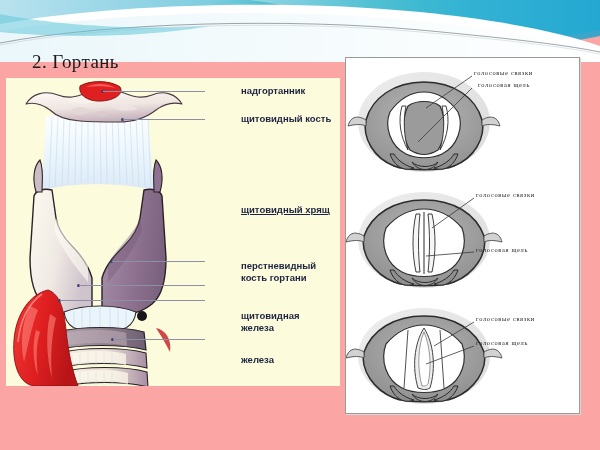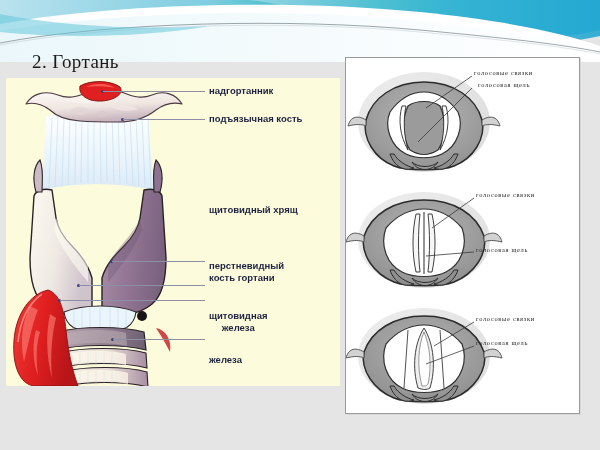--- a/index.html
+++ b/index.html
@@ -2,21 +2,21 @@
 <html><head>
 <meta charset="utf-8">
 <style>
   html,body{margin:0;padding:0;}
   body{
     width:600px;height:450px;overflow:hidden;
     background:#ffffff;
     font-family:"Liberation Sans", sans-serif;
     position:relative;
   }
-  .slide{position:absolute;inset:0;background:#e5e5e5;overflow:hidden;}
+  .slide{position:absolute;inset:0;background:#fca5a5;overflow:hidden;}
 
   
   .banner{position:absolute;left:0;top:0;width:600px;height:62px;overflow:hidden;}
   .banner svg{display:block;}
 
   
   .title{
     position:absolute;left:32px;top:51px;
     font-family:"Liberation Serif", serif;
     font-size:19px;color:#1a1a1a;letter-spacing:.4px;
@@ -32,21 +32,21 @@
   
   .anatomy{position:absolute;left:0px;top:0px;width:200px;height:308px;}
   .anatomy svg{display:block;}
 
   
   .labels{position:absolute;left:0;top:0;width:334px;height:308px;}
   .lbl{
     position:absolute;
     font-family:"Liberation Sans", sans-serif;
     font-weight:bold;font-size:9.5px;line-height:11.5px;
-    color:#1d2340;white-space:pre-line;
+    color:#1d2340;white-space:pre-line;margin-left:32px;
   }
   .leader{position:absolute;height:1px;background:#8d8fa6;}
   .dot{position:absolute;width:3px;height:3px;border-radius:50%;background:#3b3f77;}
 
   
   .right-panel{
     position:absolute;left:345px;top:57px;width:233px;height:355px;
     background:#ffffff;
     border:1.5px solid #9a9a9a;
     box-shadow:1px 1px 0 #d8d8d8;
@@ -245,34 +245,34 @@
     </div>
 
     <div class="labels">
 
       <span class="dot" style="left:95px;top:12px;"></span>
       <div class="leader" style="left:97px;top:13px;width:102px;"></div>
       <div class="lbl" style="left:203px;top:7px;">надгортанник</div>
 
       <span class="dot" style="left:115px;top:40px;"></span>
       <div class="leader" style="left:117px;top:41px;width:82px;"></div>
-      <div class="lbl" style="left:203px;top:35px;">подъязычная кость</div>
+      <div class="lbl" style="left:203px;top:35px;">щитовидный кость</div>
 
       <span class="dot" style="left:71px;top:206px;"></span>
       <div class="leader" style="left:73px;top:207px;width:126px;"></div>
-      <div class="lbl" style="left:203px;top:126px;">щитовидный хрящ</div>
+      <div class="lbl" style="left:203px;top:126px;text-decoration:underline;">щитовидный хрящ</div>
 
       <span class="dot" style="left:104px;top:182px;"></span>
       <div class="leader" style="left:106px;top:183px;width:93px;"></div>
       <div class="lbl" style="left:203px;top:182px;">перстневидный
 кость гортани</div>
 
       <span class="dot" style="left:52px;top:221px;"></span>
       <div class="leader" style="left:54px;top:222px;width:145px;"></div>
-      <div class="lbl" style="left:203px;top:232px;text-align:center;">щитовидная
+      <div class="lbl" style="left:203px;top:232px;">щитовидная
 железа</div>
 
       <span class="dot" style="left:105px;top:260px;"></span>
       <div class="leader" style="left:107px;top:261px;width:92px;"></div>
       <div class="lbl" style="left:203px;top:276px;">железа</div>
     </div>
   </div>
 
   <div class="right-panel">
 

